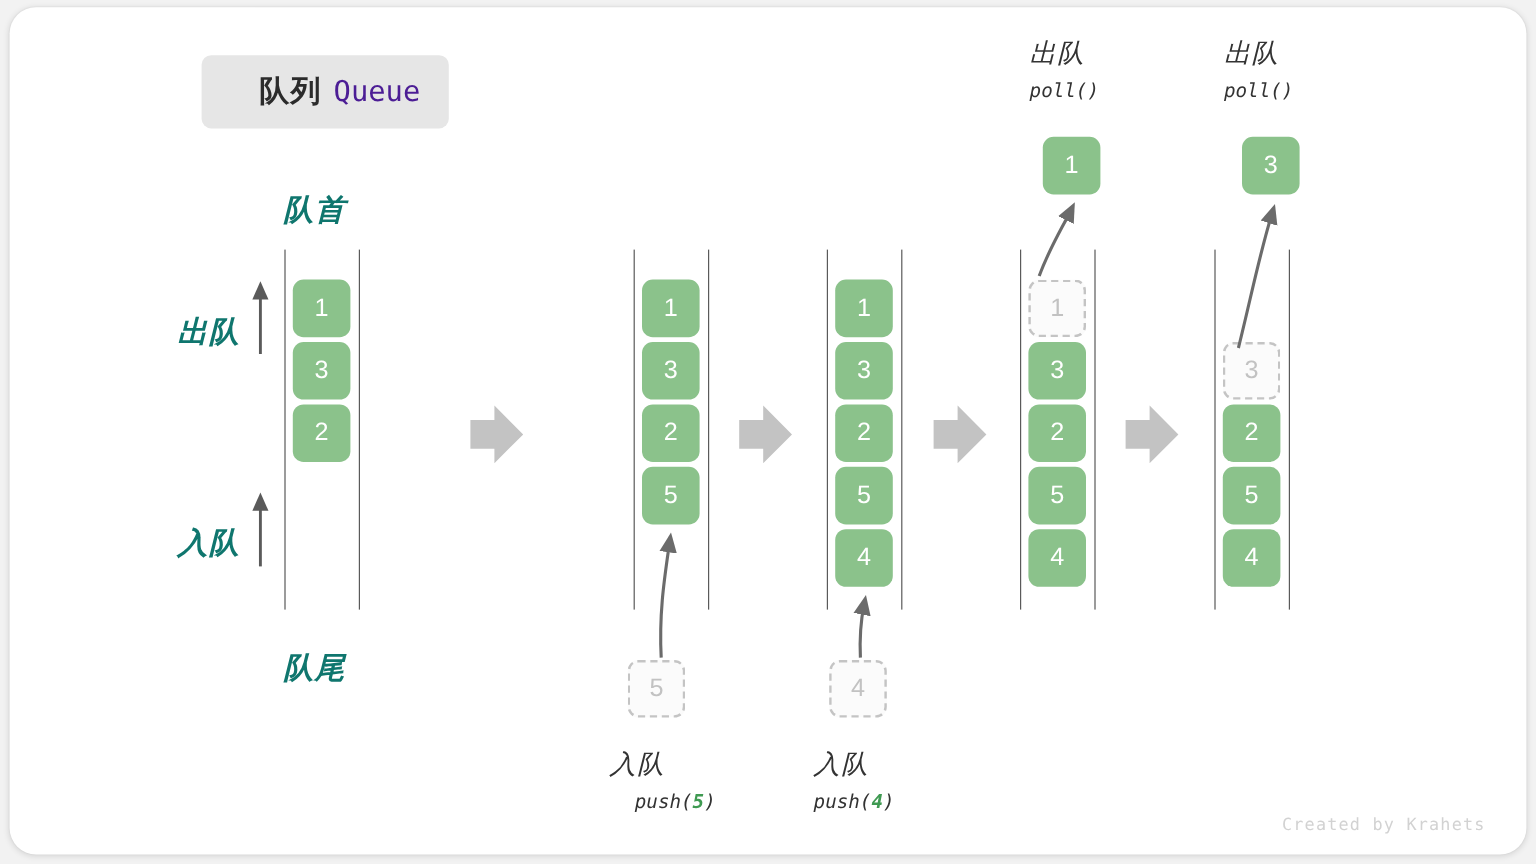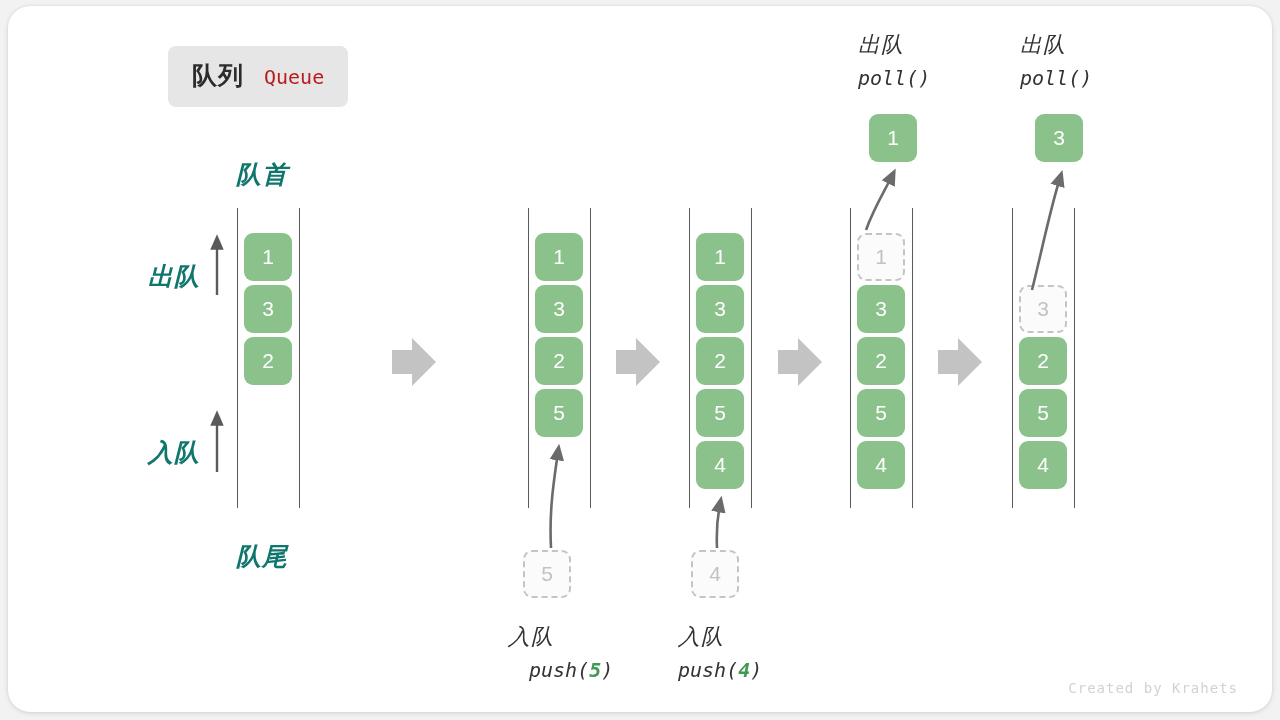--- a/index.html
+++ b/index.html
@@ -35,47 +35,48 @@
     background: #e6e6e6;
     border-radius: 8px;
     white-space: nowrap;
   }
   .title-cn {
     font-family: "Liberation Sans", sans-serif;
     font-weight: bold;
     font-size: 25px;
     color: #2b2b2b;
     letter-spacing: 1px;
+    margin-left: 24px;
   }
   .title-en {
     font-family: "DejaVu Sans Mono", monospace;
-    font-size: 20px;
-    color: #b91c1c;
-    margin-left: 20px;
+    font-size: 24px;
+    color: #4c1d95;
+    margin-left: 10px;
   }
 
   
   .txt { position: absolute; white-space: nowrap; font-style: italic; }
   .cn-bold {
     font-family: "Liberation Sans", sans-serif;
     font-weight: bold;
     font-size: 25px;
     color: #0f766e;
     letter-spacing: 1px;
   }
   .cn-op {
     font-family: "Liberation Sans", sans-serif;
     font-weight: normal;
     font-size: 22px;
     color: #333333;
     letter-spacing: 1px;
   }
   .code {
     font-family: "DejaVu Sans Mono", monospace;
-    font-size: 20px;
+    font-size: 16px;
     color: #333333;
   }
   .code .num { color: #3f9a52; font-weight: bold; }
 
   
   .rail {
     position: absolute;
     width: 1px;
     background: #5a5a5a;
   }

